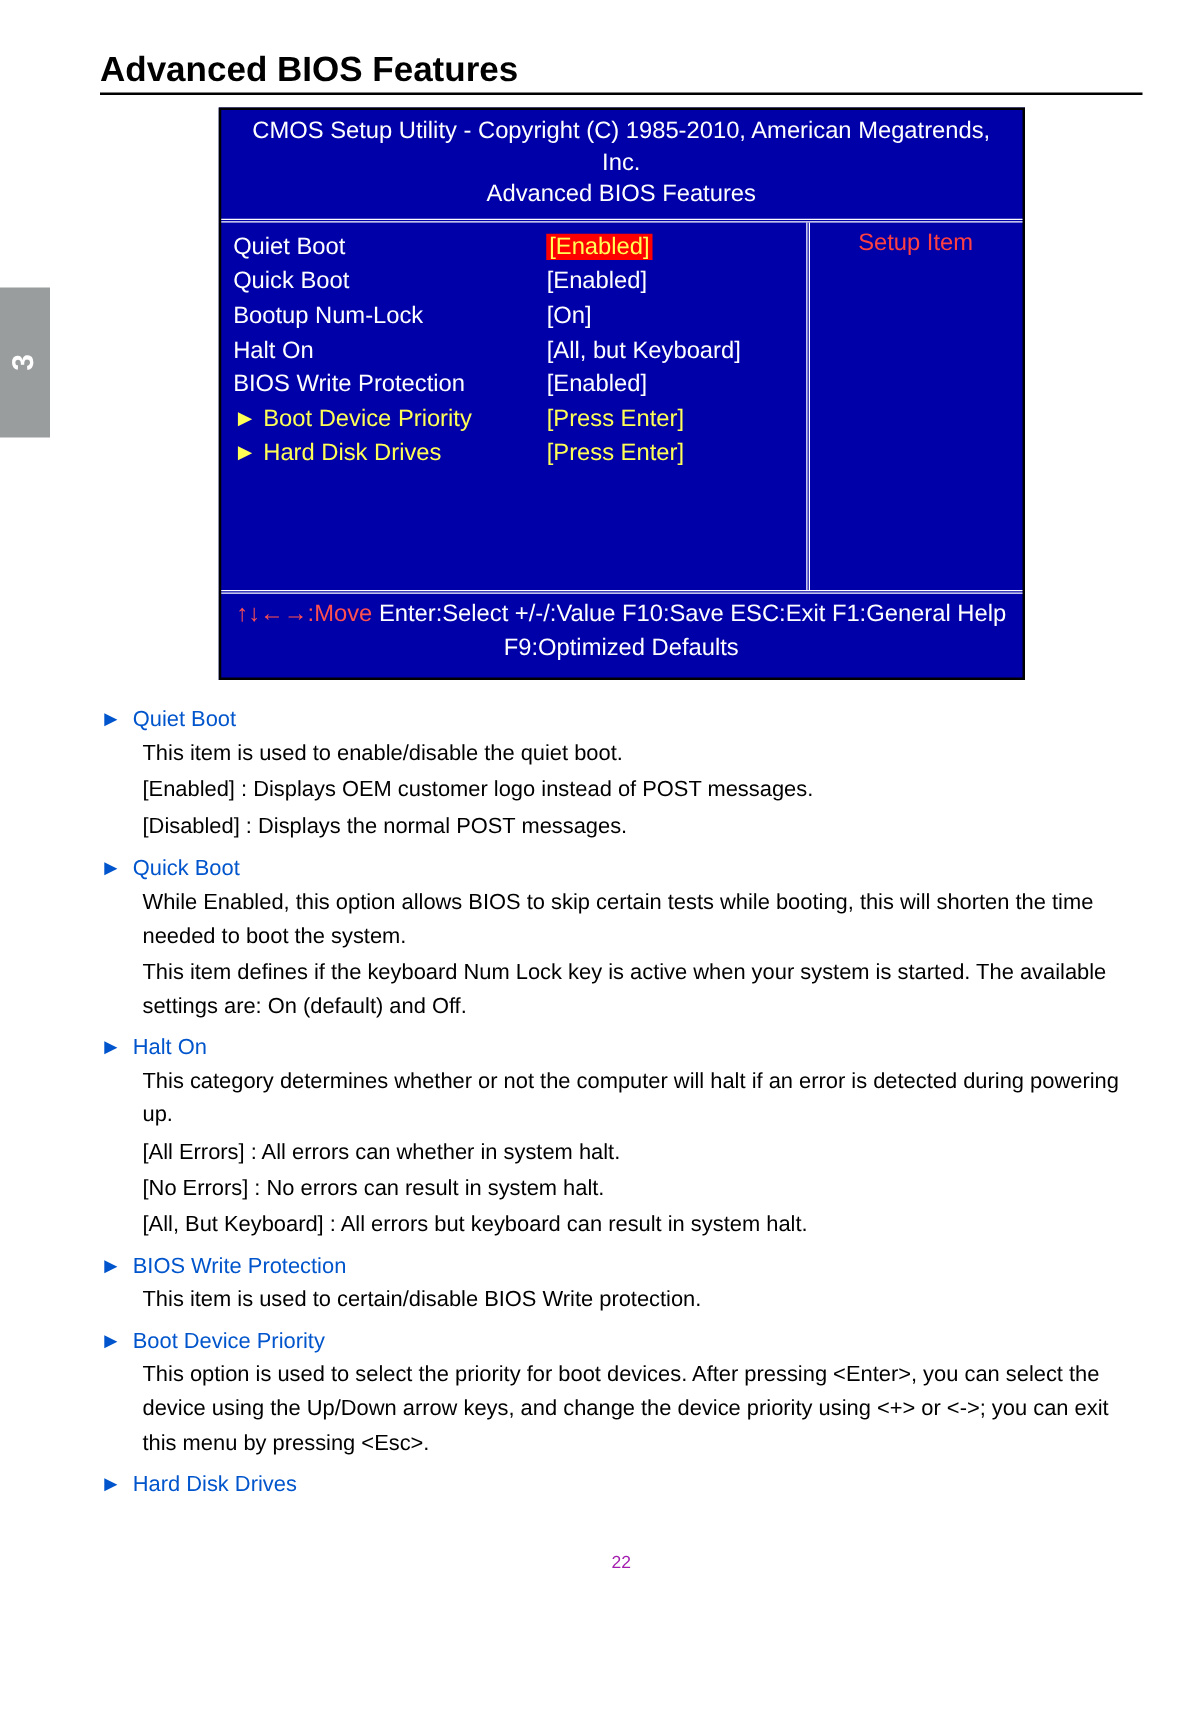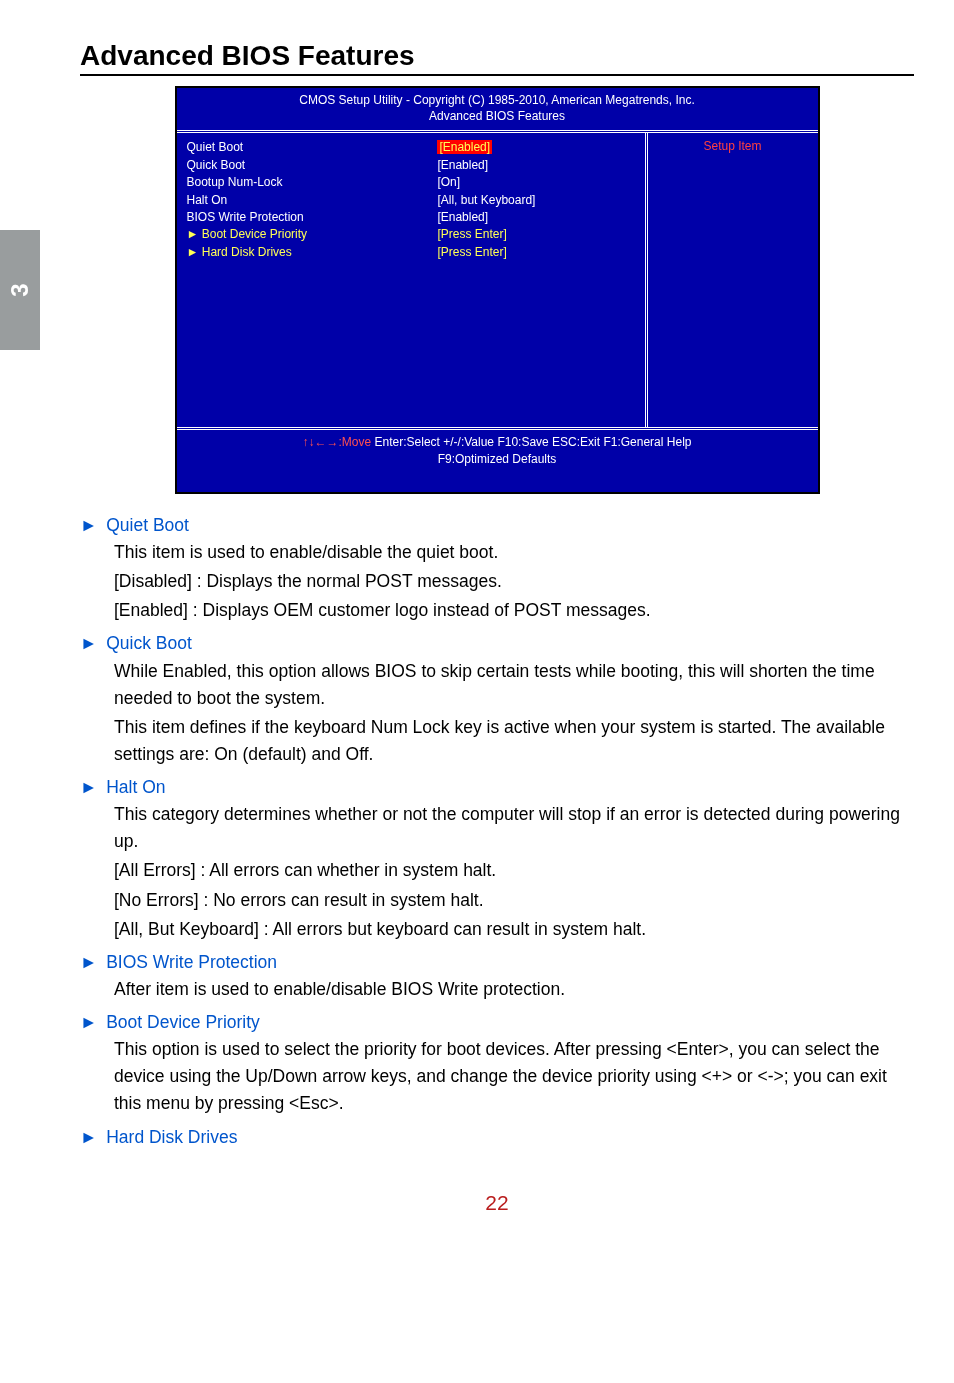--- a/index.html
+++ b/index.html
@@ -38,21 +38,21 @@
     padding-bottom: 2px;
     margin-bottom: 10px;
   }
   .bios-wrap {
     width: 645px;
     margin: 0 auto 18px auto;
     background: #0000a8;
     border: 2px solid #000;
     color: #fff;
     font-family: Arial, sans-serif;
-    font-size: 12px;
+    font-size: 19px;
   }
   .bios-header {
     text-align: center;
     padding: 4px 8px 6px 8px;
     line-height: 1.35;
   }
   .bios-body {
     display: flex;
     border-top: 3px double #fff;
     border-bottom: 3px double #fff;
@@ -77,42 +77,42 @@
     color: #ffff55;
     padding: 0 2px;
   }
   .bios-right {
     width: 170px;
     padding: 6px 8px;
     text-align: center;
   }
   .bios-right .help-title { color: #ff4040; }
   .bios-footer {
-    padding: 4px 6px 24px 6px;
+    padding: 4px 6px 10px 6px;
     text-align: center;
     line-height: 1.4;
   }
   .bios-footer .red { color: #ff5050; }
   .doc-body {
     font-size: 17.5px;
     line-height: 1.55;
     color: #000;
   }
   .item-head {
     color: #0055cc;
     font-weight: normal;
     margin-top: 6px;
   }
   .item-head .tri { margin-right: 4px; }
   .desc { margin-left: 34px; margin-bottom: 2px; }
   .page-num {
     text-align: center;
-    font-size: 21px;
+    font-size: 14px;
     margin-top: 40px;
-    color: #b91c1c;
+    color: #a21caf;
   }
 </style>
 </head>
 <body>
 
 <div class="page">
 
   <div class="side-tab">
     <span>3</span>
   </div>
@@ -153,32 +153,32 @@
       <div>
         <span class="red">↑↓←→:Move</span><span>   Enter:Select    +/-/:Value    F10:Save    ESC:Exit    F1:General Help</span>
       </div>
       <div>F9:Optimized Defaults</div>
     </div>
   </div>
 
   <div class="doc-body" id="doc-body">
       <div class="item-head"><span class="tri">►</span><span> Quiet Boot</span></div>
       <div class="desc">This item is used to enable/disable the quiet boot.</div>
+      <div class="desc">[Enabled] : Displays OEM customer logo instead of POST messages.</div>
       <div class="desc">[Disabled] : Displays the normal POST messages.</div>
-      <div class="desc">[Enabled] : Displays OEM customer logo instead of POST messages.</div>
       <div class="item-head"><span class="tri">►</span><span> Quick Boot</span></div>
       <div class="desc">While Enabled, this option allows BIOS to skip certain tests while booting, this will shorten the time needed to boot the system.</div>
       <div class="desc">This item defines if the keyboard Num Lock key is active when your system is started. The available settings are: On (default) and Off.</div>
       <div class="item-head"><span class="tri">►</span><span> Halt On</span></div>
-      <div class="desc">This category determines whether or not the computer will stop if an error is detected during powering up.</div>
+      <div class="desc">This category determines whether or not the computer will halt if an error is detected during powering up.</div>
       <div class="desc">[All Errors] : All errors can whether in system halt.</div>
       <div class="desc">[No Errors] : No errors can result in system halt.</div>
       <div class="desc">[All, But Keyboard] : All errors but keyboard can result in system halt.</div>
       <div class="item-head"><span class="tri">►</span><span> BIOS Write Protection</span></div>
-      <div class="desc">After item is used to enable/disable BIOS Write protection.</div>
+      <div class="desc">This item is used to certain/disable BIOS Write protection.</div>
       <div class="item-head"><span class="tri">►</span><span> Boot Device Priority</span></div>
       <div class="desc">This option is used to select the priority for boot devices. After pressing &lt;Enter&gt;, you can select the device using the Up/Down arrow keys, and change the device priority using &lt;+&gt; or &lt;-&gt;; you can exit this menu by pressing &lt;Esc&gt;.</div>
       <div class="item-head"><span class="tri">►</span><span> Hard Disk Drives</span></div>
     </div>
 
   <div class="page-num">22</div>
 
 </div>
 
 </body></html>

